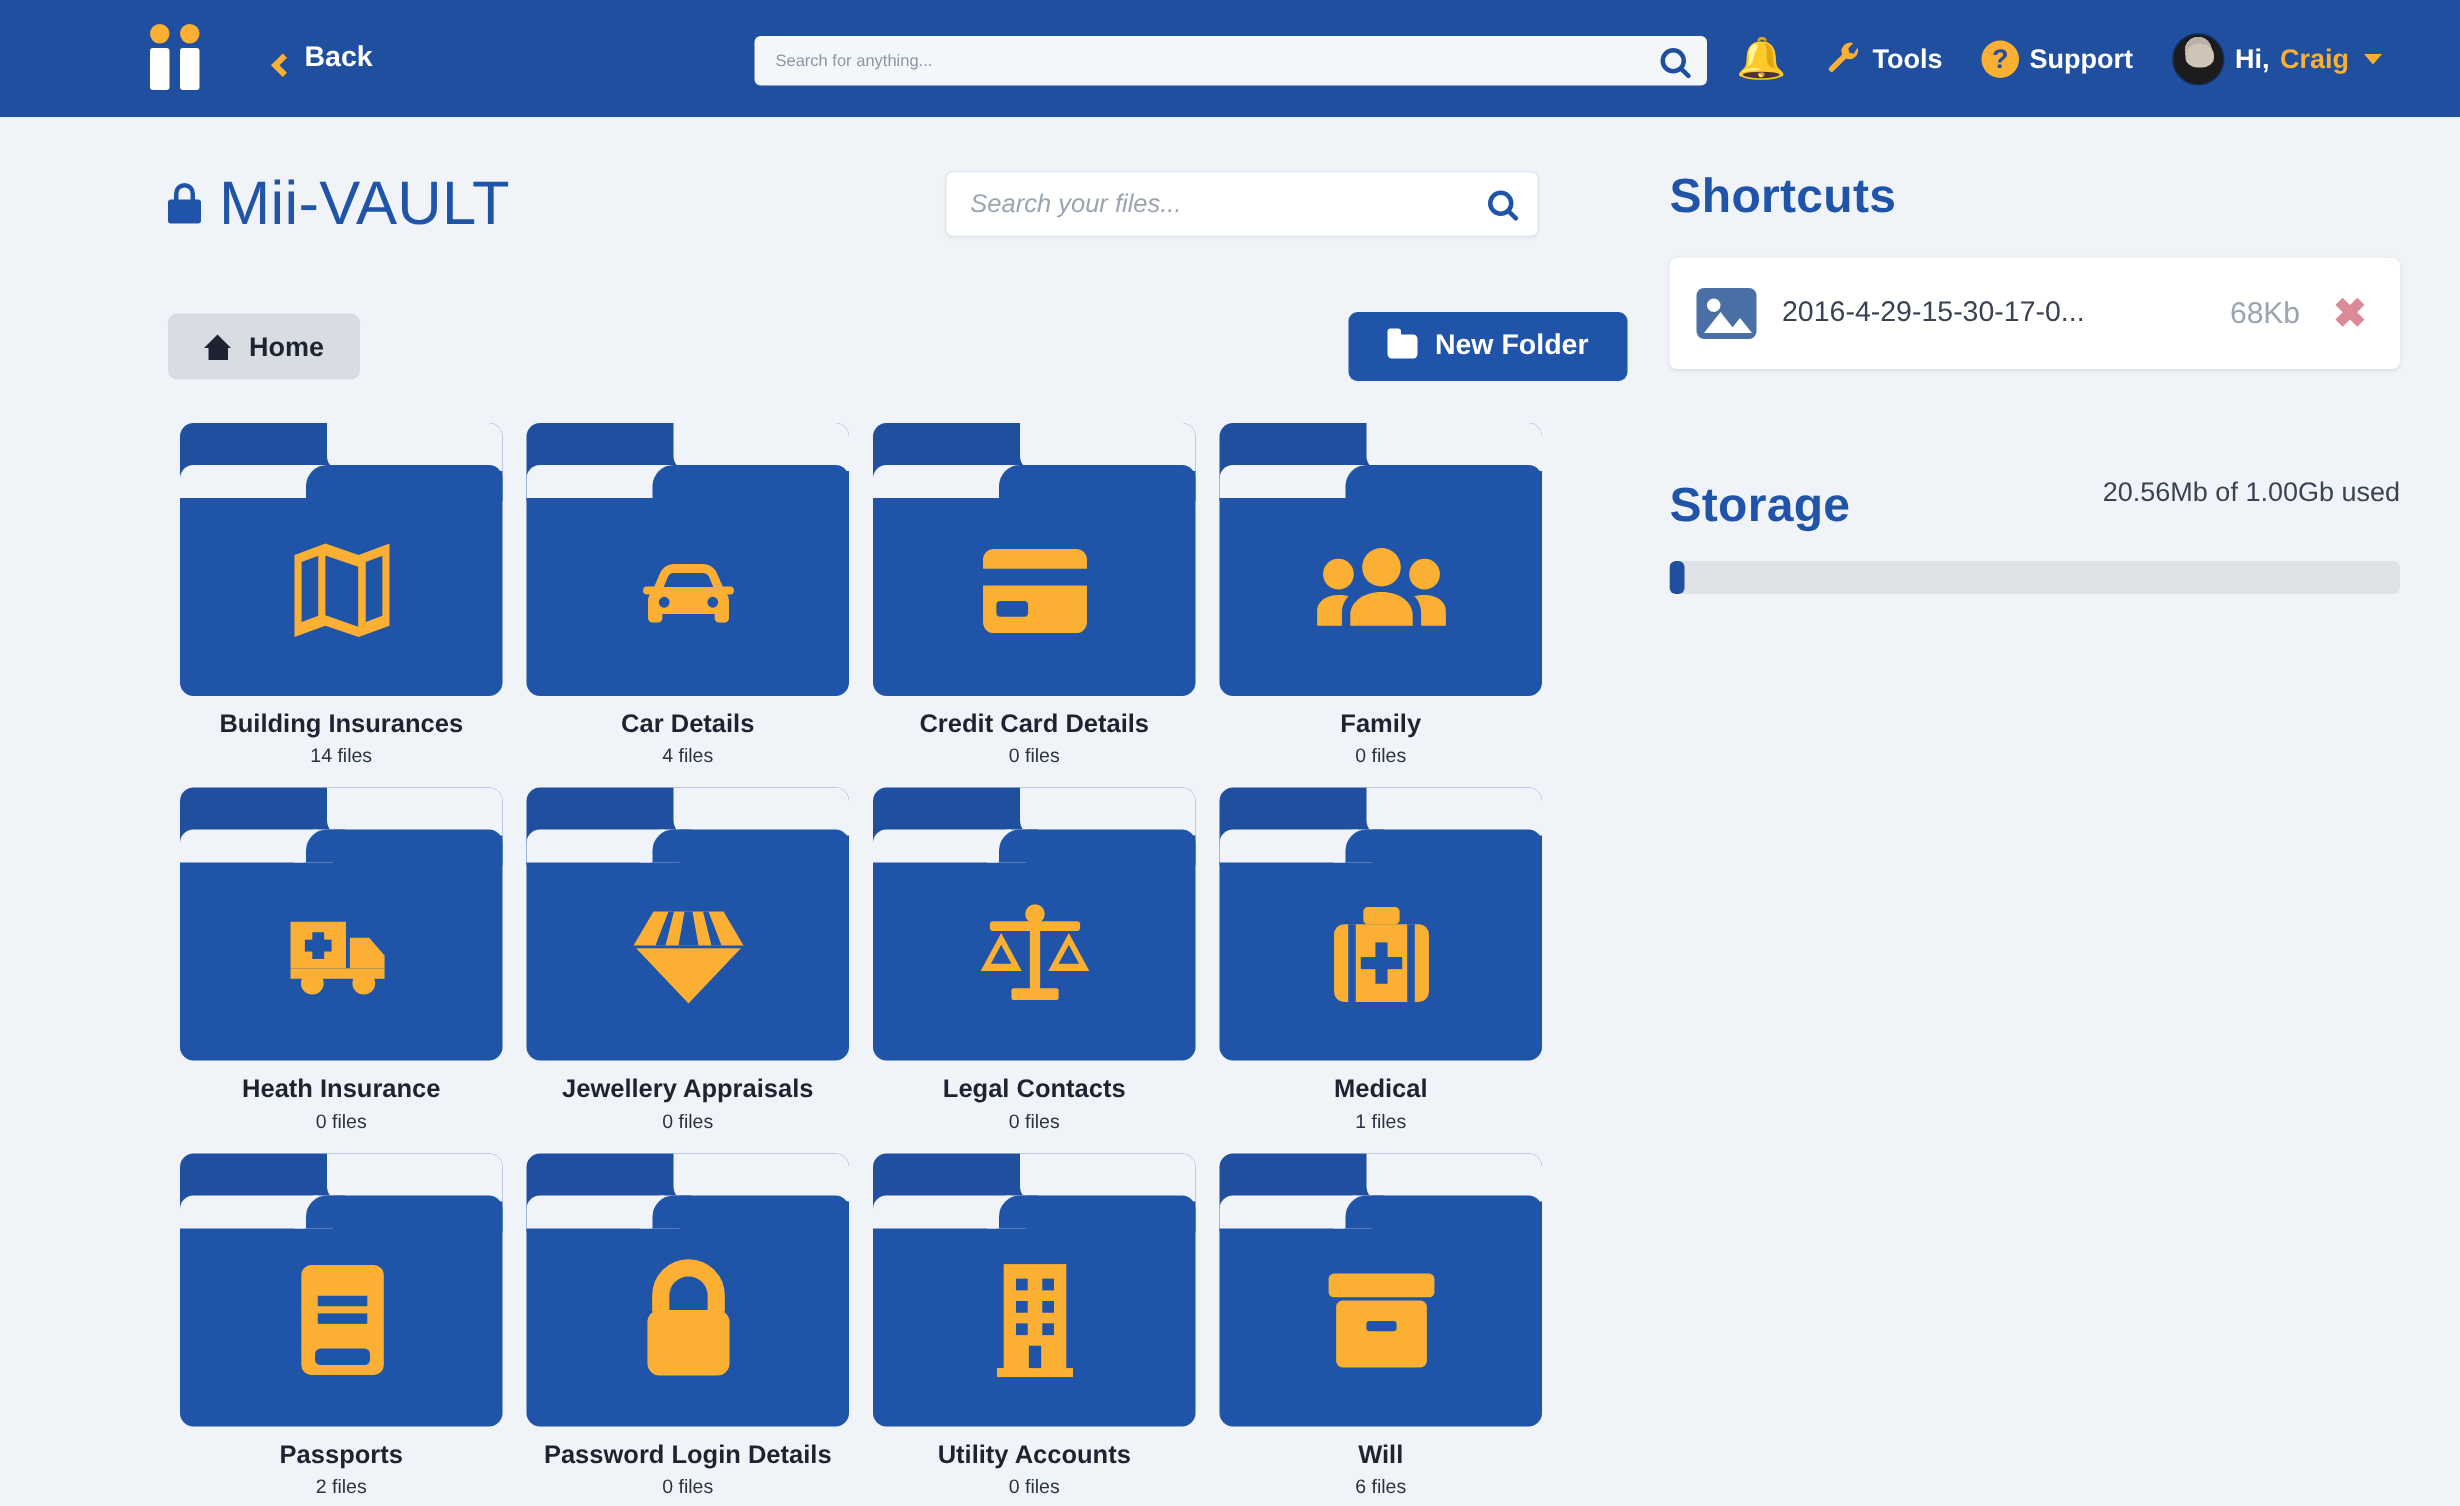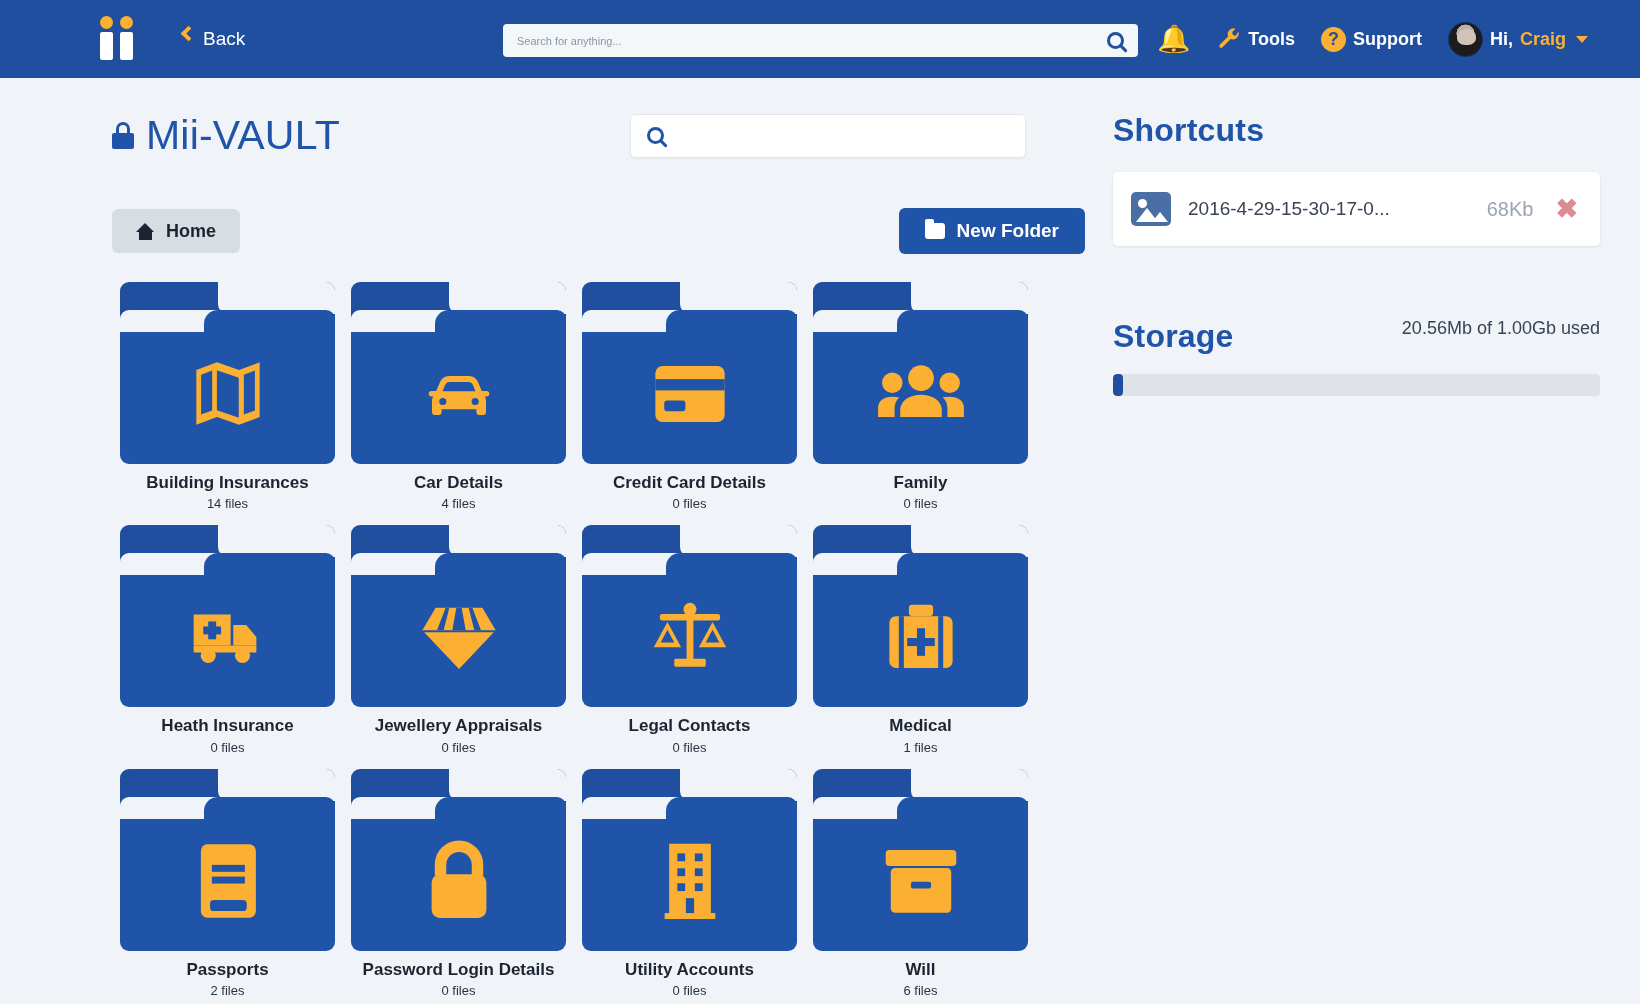--- a/index.html
+++ b/index.html
@@ -24,22 +24,22 @@
     align-items: flex-end;
     gap: 7px;
     height: 42px;
     margin-right: 50px;
   }
   .logo-bar { width: 13px; display: flex; flex-direction: column; align-items: center; }
   .logo-dot { width: 13px; height: 13px; border-radius: 50%; background: #fbb034; margin-bottom: 3px; }
   .logo-stem { width: 13px; height: 28px; background: #ffffff; border-radius: 2px; }
 
   .back-btn {
-    display: flex; align-items: flex-start; gap: 9px;
-    color: #ffffff; font-weight: normal; font-size: 19px;
+    display: flex; align-items: flex-end; gap: 9px;
+    color: #ffffff; font-weight: bold; font-size: 19px;
     cursor: pointer;
   }
   .chev-left {
     display: inline-block;
     width: 11px; height: 11px;
     border-left: 4px solid #fbb034;
     border-bottom: 4px solid #fbb034;
     transform: rotate(45deg);
     margin-bottom: 1px;
   }
@@ -401,20 +401,21 @@
     <div class="vault-row">
       <div class="vault-title">
         <span class="lock-ico">
           <span class="shackle"></span>
             <span class="body"></span>
         </span>
         <span>Mii-VAULT</span>
       </div>
 
       <div class="file-search">
+        <input type="text" value="" placeholder="Search your files..." style="">
         <span class="mag"></span>
       </div>
     </div>
 
     <div class="toolbar-row">
       <button class="home-btn">
         <span class="home-ico"></span>
         <span>Home</span>
       </button>
       <button class="newfolder-btn">

